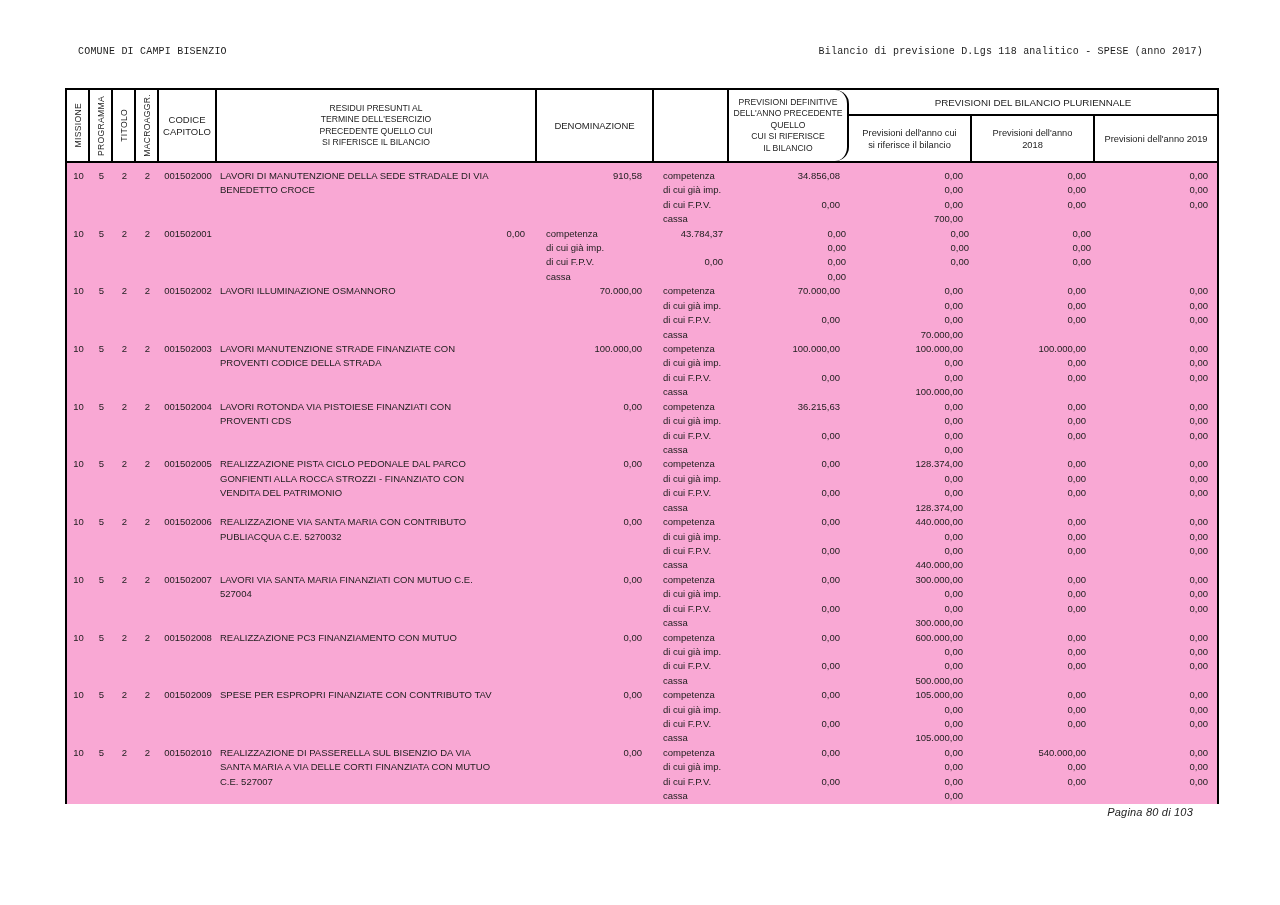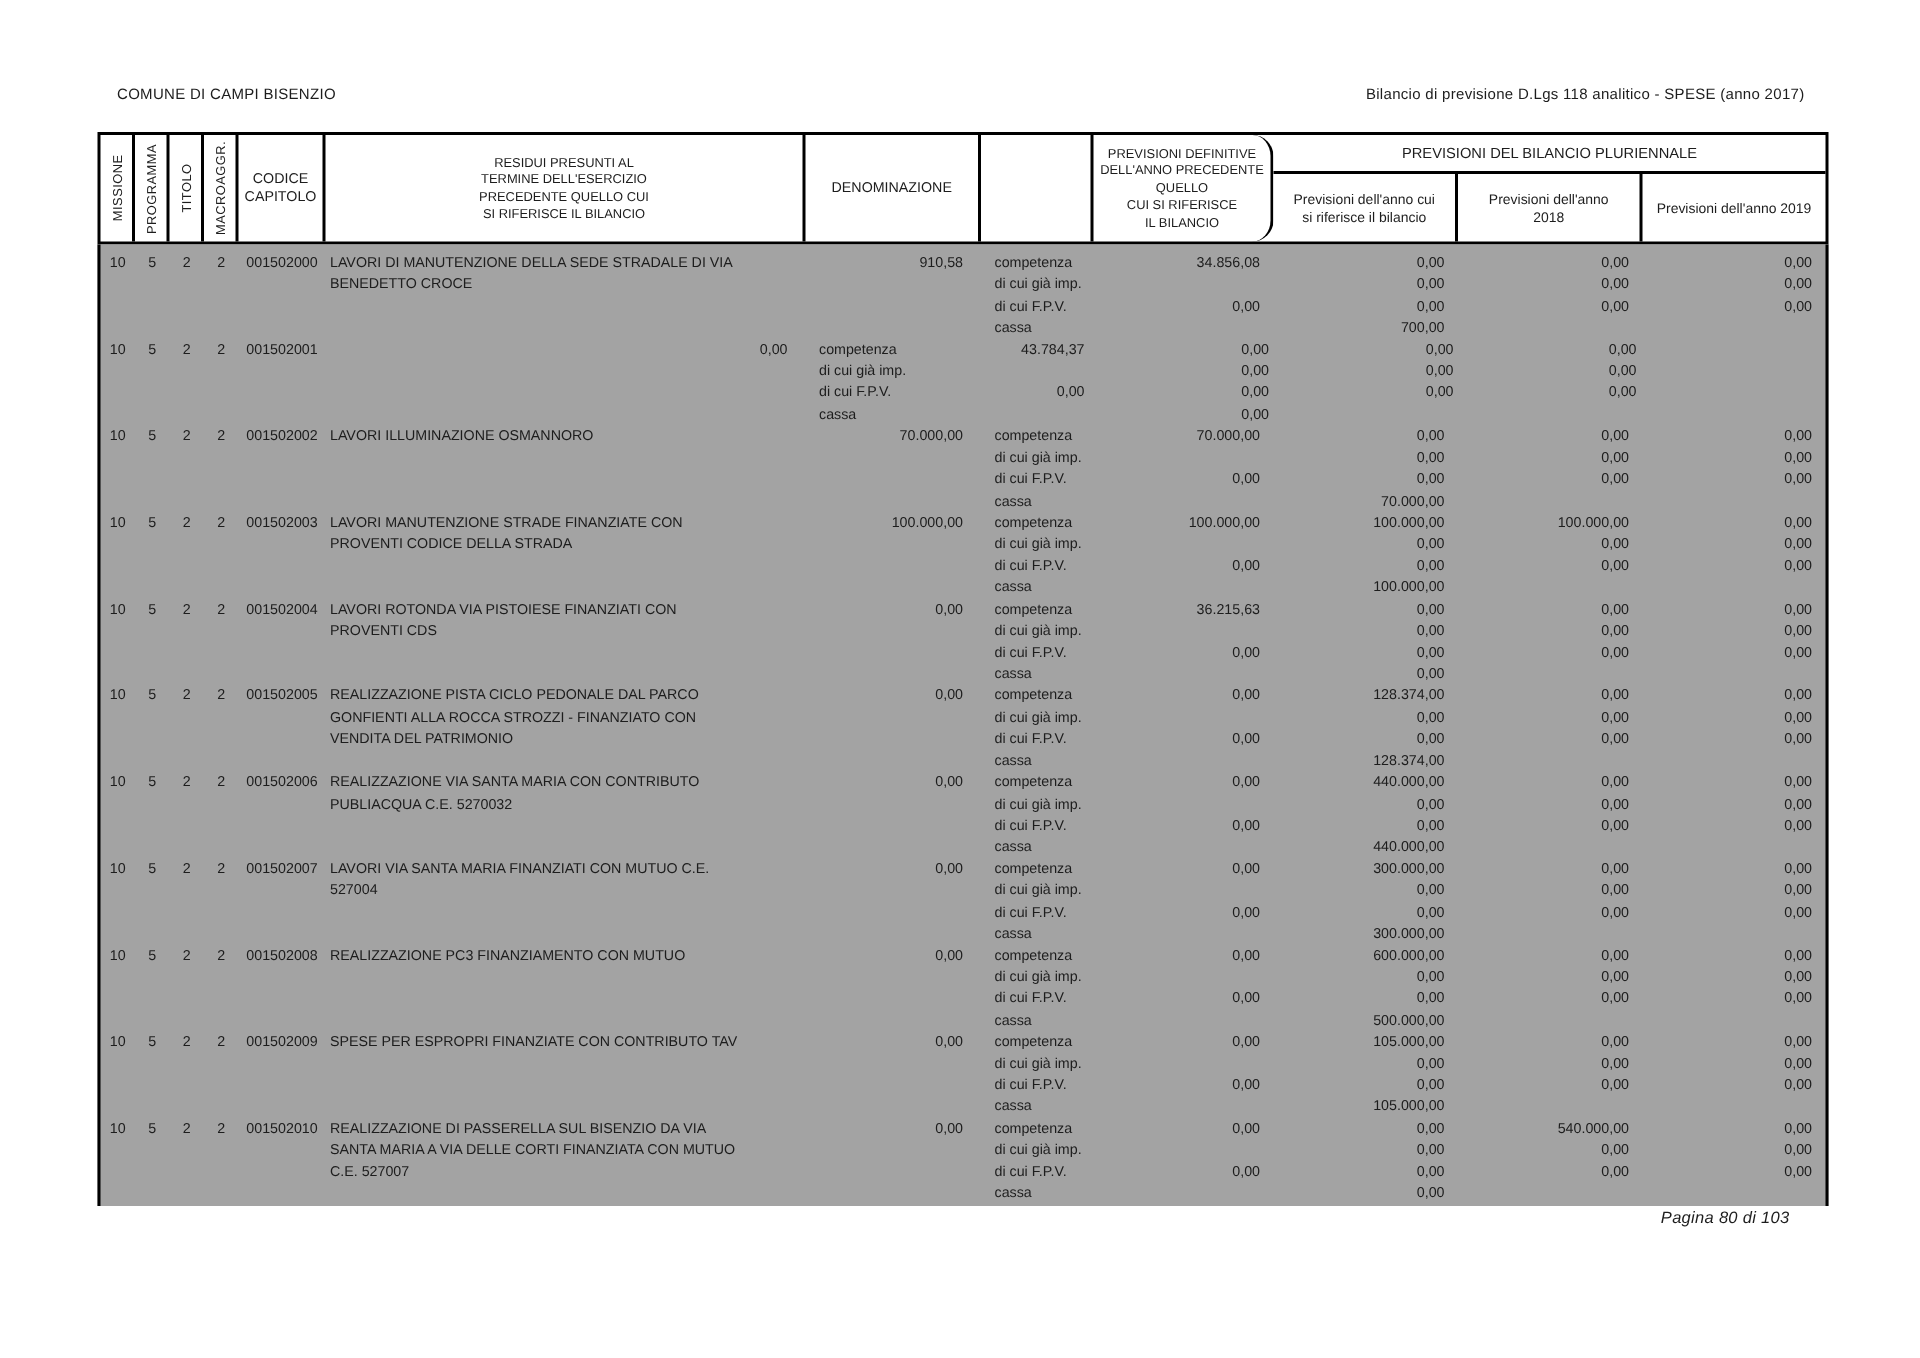--- a/index.html
+++ b/index.html
@@ -6,23 +6,23 @@
   body {
     width:1280px; height:905px; background:#ffffff;
     font-family:"Liberation Sans","DejaVu Sans",sans-serif;
     color:#1d1d1d;
     -webkit-font-smoothing:antialiased;
   }
   .page { position:relative; width:1280px; height:905px; background:#ffffff; overflow:hidden; }
 
   
   .doc-header {
-    position:absolute; top:58px; left:78px; width:1125px;
+    position:absolute; top:46px; left:78px; width:1125px;
     display:flex; justify-content:space-between; align-items:center;
-    font-size:10px; letter-spacing:0.2px; white-space:nowrap;
+    font-size:10px; letter-spacing:0.2px; white-space:nowrap;font-family:Liberation Mono, monospace;
   }
 
   
   .table-wrap { position:absolute; left:65px; top:88px; }
 
   .thead {
     display:grid;
     grid-template-columns:23px 23px 23px 23px 58px 320px 117px 75px 120px 123px 123px 122px;
     grid-template-rows:26px 45px;
     width:1150px;
@@ -41,21 +41,21 @@
   .h-den { font-size:9.5px; }
   .h-res { font-size:8.6px; line-height:11.4px; }
   .h-prevdef { font-size:8.6px; line-height:11.4px;border-radius:14px; }
   .h-plur { grid-column:10 / 13; grid-row:1; border-right:none; border-bottom:2px solid #000; font-size:9.8px; }
   .h-sub { grid-row:2; font-size:9.3px; line-height:12px; }
   .no-r { border-right:none; }
 
   .tbody {
     width:1150px;
     border-left:2px solid #000; border-right:2px solid #000;
-    padding-top:6px; min-height:634px; background:#a3a3a3;
+    padding-top:6px; min-height:634px; background:#f9a8d4;
   }
   .row {
     display:grid;
     grid-template-columns:23px 23px 23px 23px 58px 320px 117px 563px;
     height:57.7px;
     font-size:9.5px; line-height:14.4px;
   }
   .c { overflow:visible; }
   .center { text-align:center; }
   .den { padding-left:3px; padding-right:16px; white-space:pre-line; }

